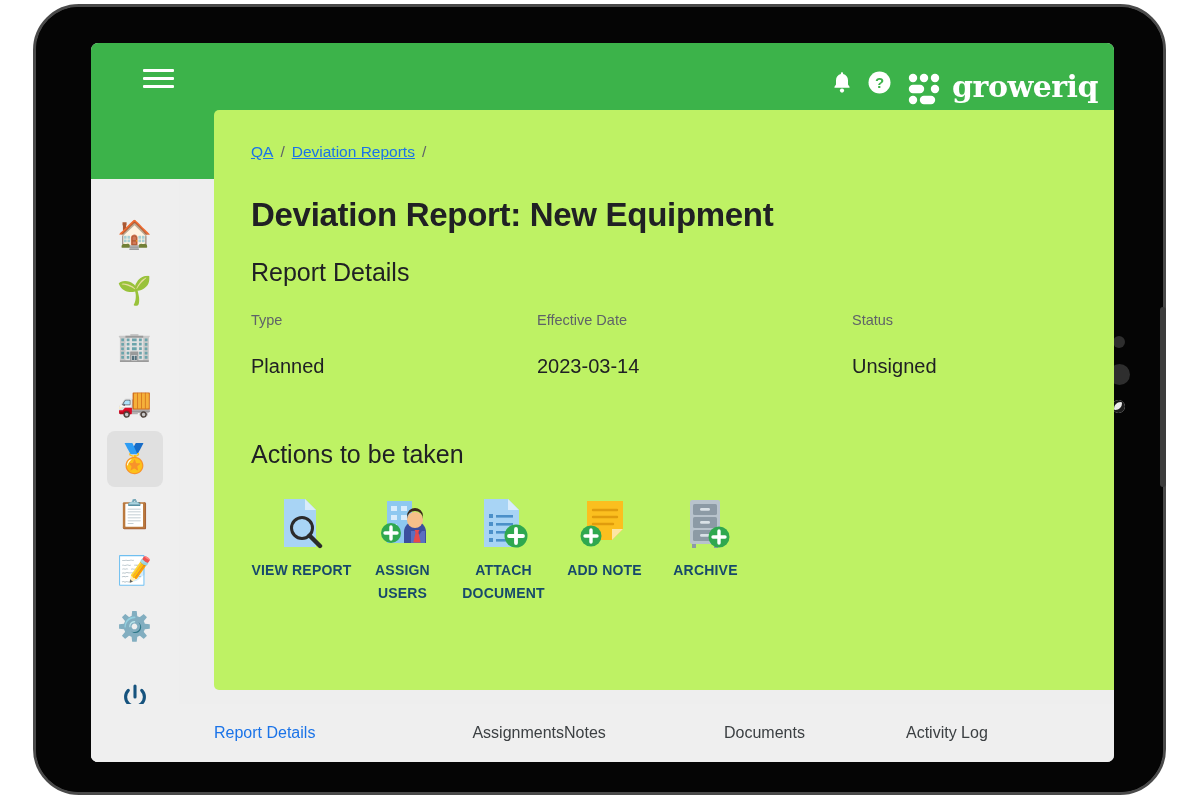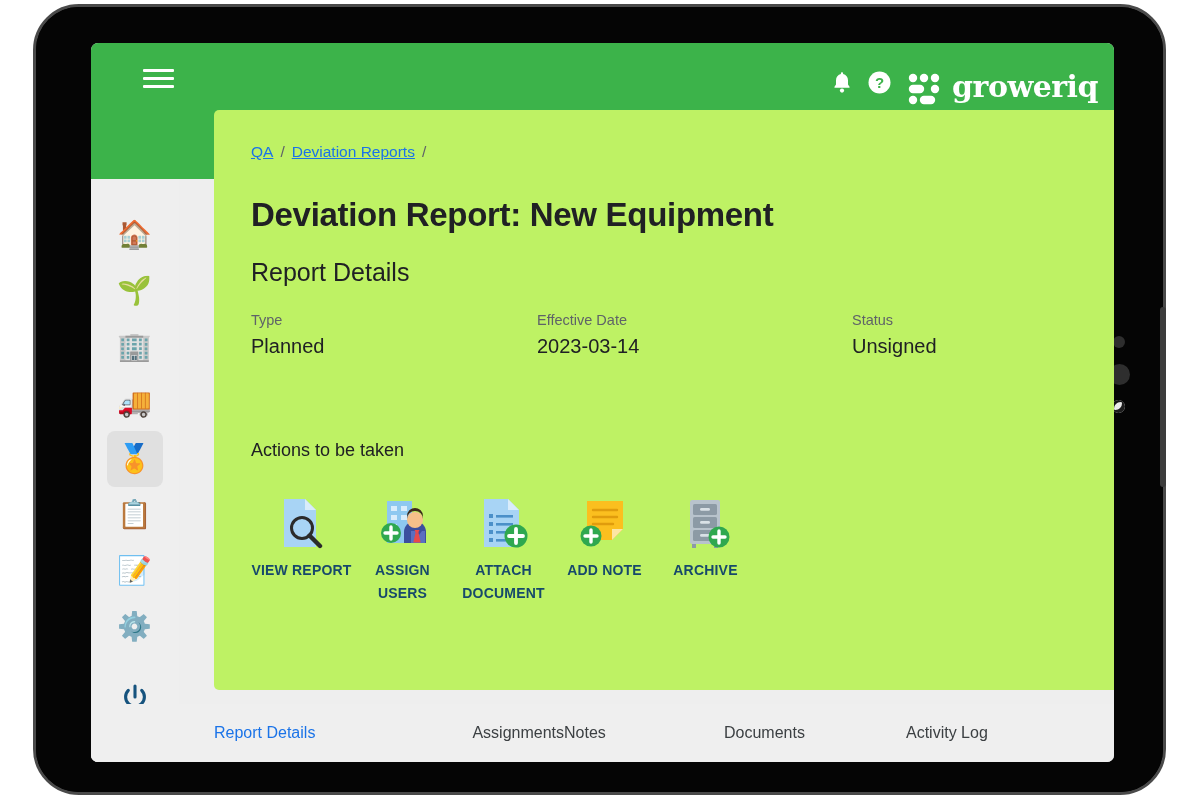--- a/index.html
+++ b/index.html
@@ -157,31 +157,31 @@
   #details-grid {
     position: absolute;
     left: 37px; top: 202px;
     width: 840px;
     display: grid;
     grid-template-columns: 286px 315px 1fr;
   }
   .detail-label {
     font-size: 14.5px;
     color: #5f6368;
-    margin-bottom: 7px;
+    margin-bottom: 27px;
   }
   .detail-value {
     font-size: 20px;
     color: #202124;
   }
 
   #section-title-actions {
     position: absolute;
     left: 37px; top: 330px;
-    font-size: 18px;
+    font-size: 25px;
     font-weight: 400;
     color: #202124;
   }
 
   #actions-row {
     position: absolute;
     left: 37px; top: 385px;
     display: flex;
     align-items: flex-start;
   }

